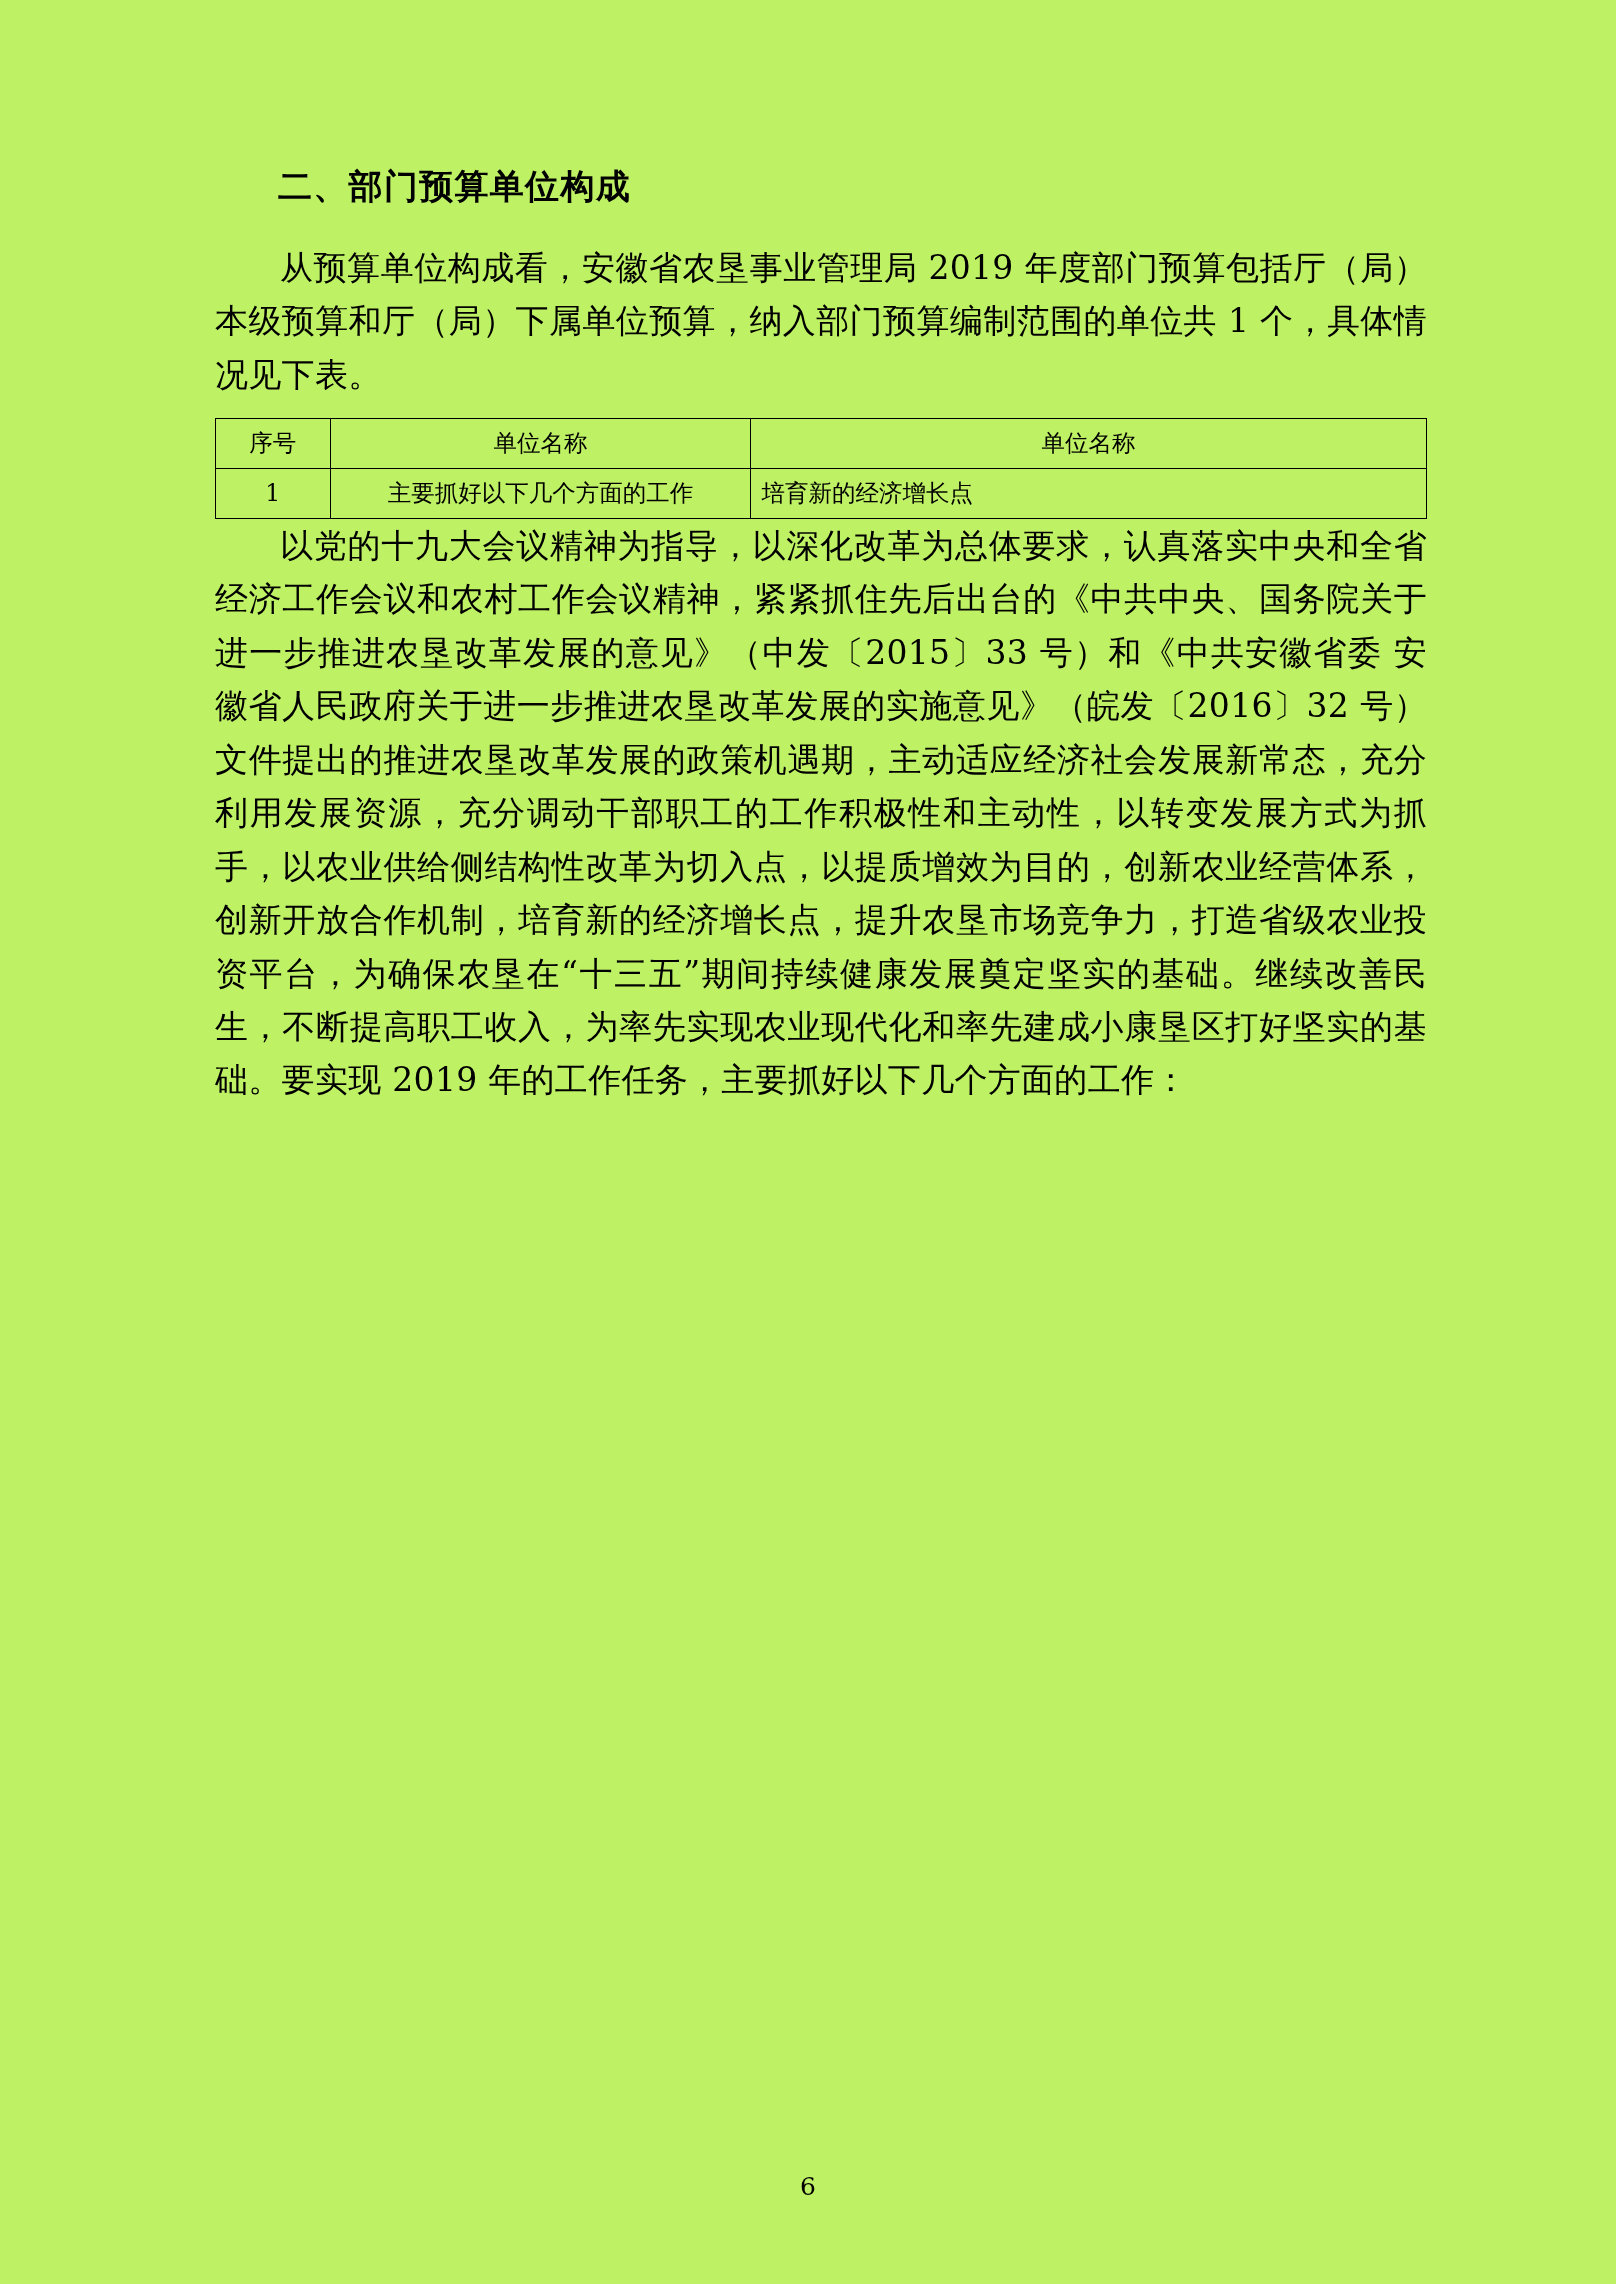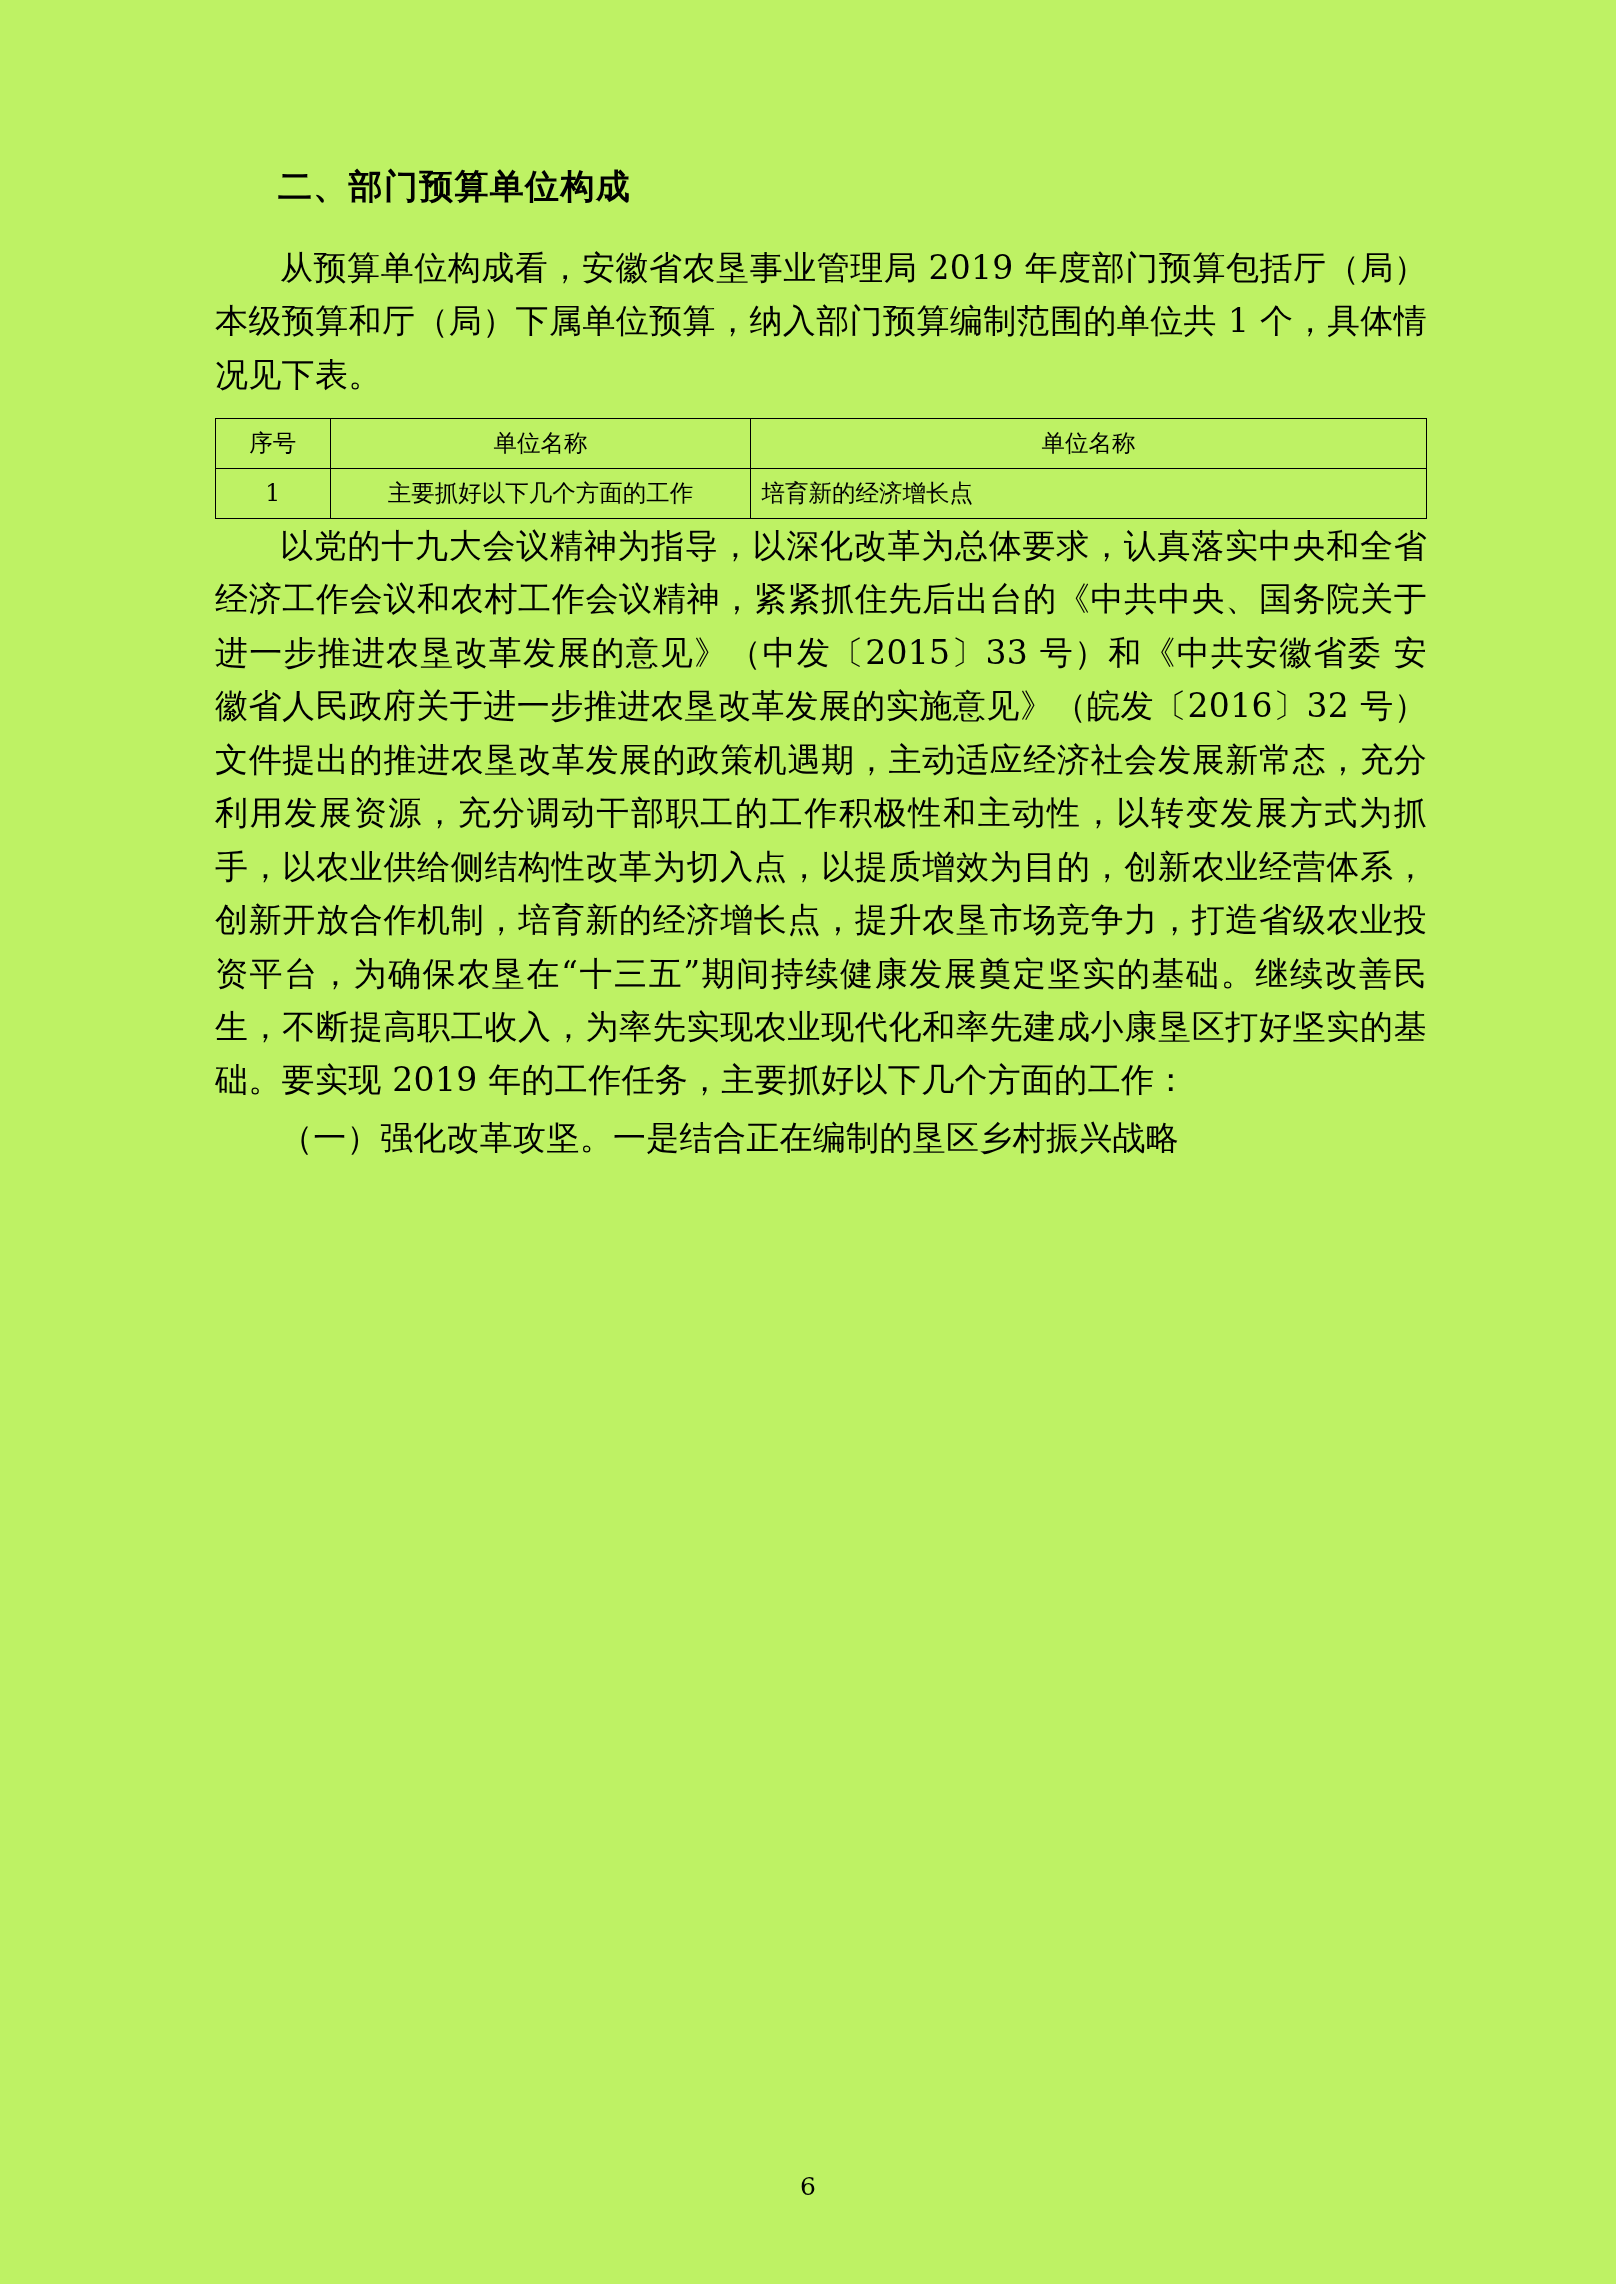--- a/index.html
+++ b/index.html
@@ -100,19 +100,18 @@
           <td class="c0">1</td>
           <td class="c1">主要抓好以下几个方面的工作</td>
           <td class="c2">培育新的经济增长点</td>
         </tr>
       </tbody>
     </table>
 
 
     <p class="body-text">以党的十九大会议精神为指导，以深化改革为总体要求，认真落实中央和全省经济工作会议和农村工作会议精神，紧紧抓住先后出台的《中共中央、国务院关于进一步推进农垦改革发展的意见》（中发〔2015〕33 号）和《中共安徽省委 安徽省人民政府关于进一步推进农垦改革发展的实施意见》（皖发〔2016〕32 号）文件提出的推进农垦改革发展的政策机遇期，主动适应经济社会发展新常态，充分利用发展资源，充分调动干部职工的工作积极性和主动性，以转变发展方式为抓手，以农业供给侧结构性改革为切入点，以提质增效为目的，创新农业经营体系，创新开放合作机制，培育新的经济增长点，提升农垦市场竞争力，打造省级农业投资平台，为确保农垦在“十三五”期间持续健康发展奠定坚实的基础。继续改善民生，不断提高职工收入，为率先实现农业现代化和率先建成小康垦区打好坚实的基础。要实现 2019 年的工作任务，主要抓好以下几个方面的工作：</p>
 
-    <p class="body-text">（一）强化改革攻坚。一是结合正在编制的垦区乡村振兴战略</p>
 
   </div>
 
   <div class="page-number">6</div>
 </div>
 
 
 </body></html>

